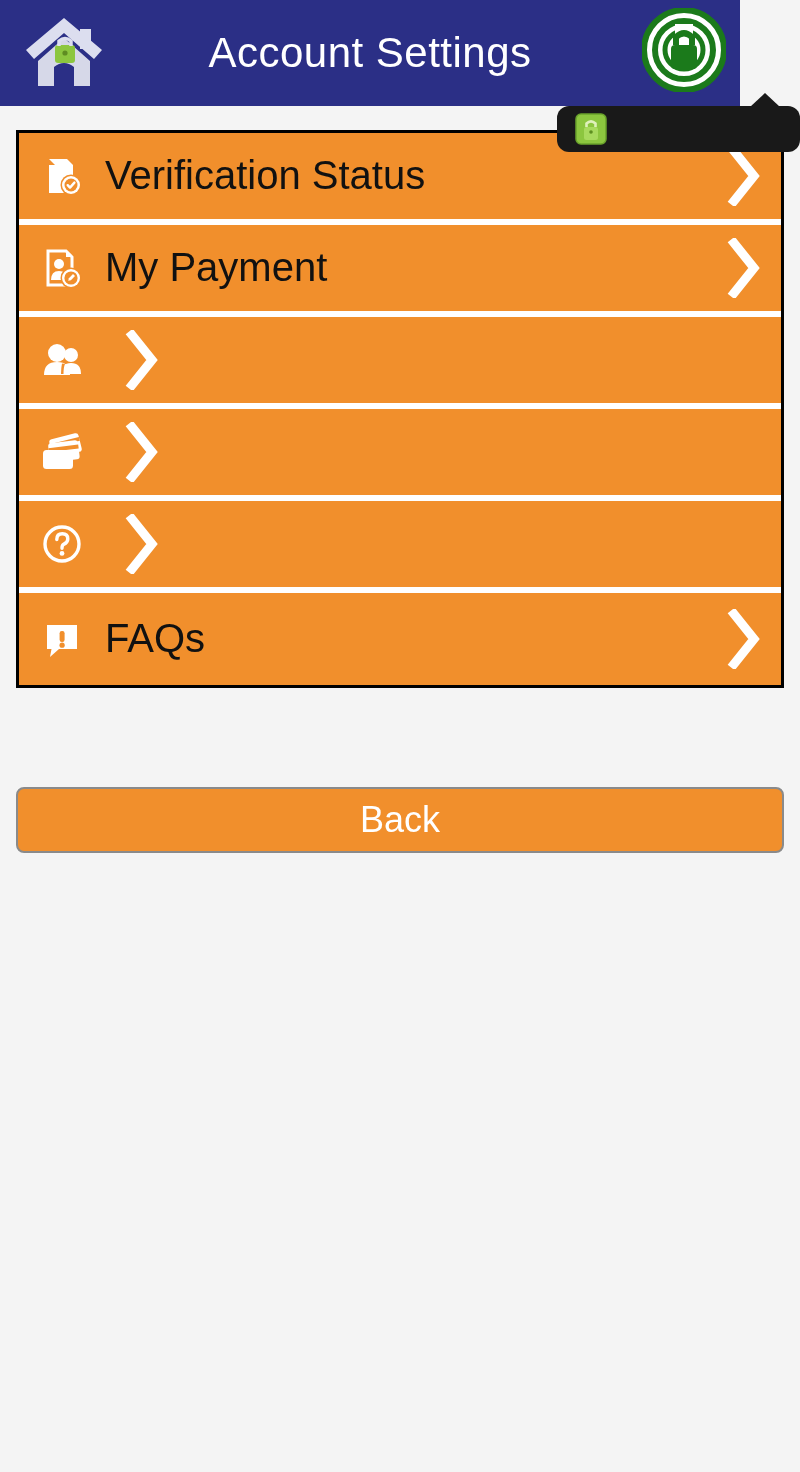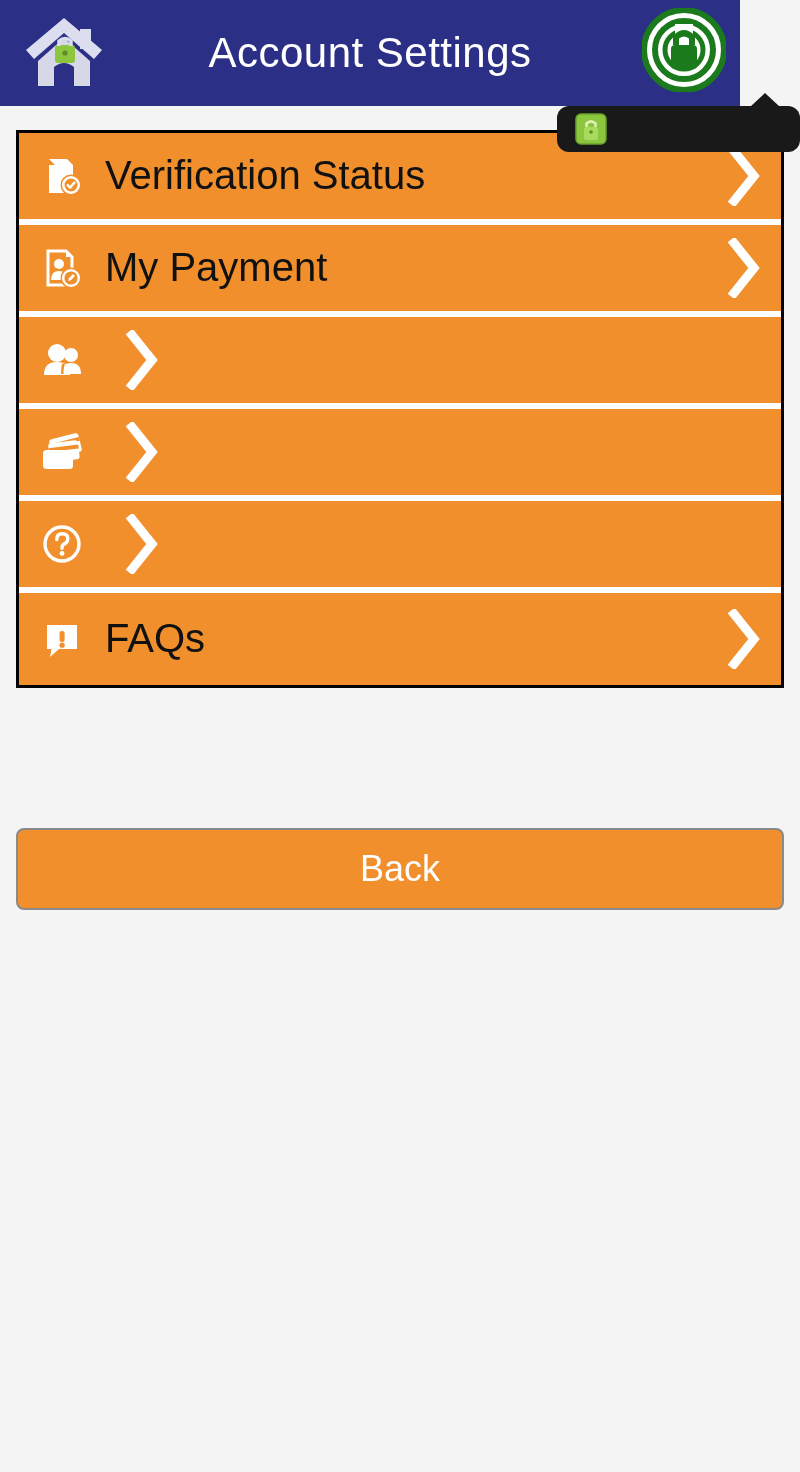--- a/index.html
+++ b/index.html
@@ -142,23 +142,23 @@
     min-width: 74px;
     display: flex;
     align-items: center;
     justify-content: center;
   }
 
   
   .back-button {
     position: absolute;
     left: 16px;
-    top: 828px;
+    top: 787px;
     width: 768px;
-    height: 82px;
+    height: 66px;
     background: #f18f2c;
     border: 2px solid #8a8a8a;
     border-radius: 8px;
     display: flex;
     align-items: center;
     justify-content: center;
     cursor: pointer;
   }
 
   .back-label {

